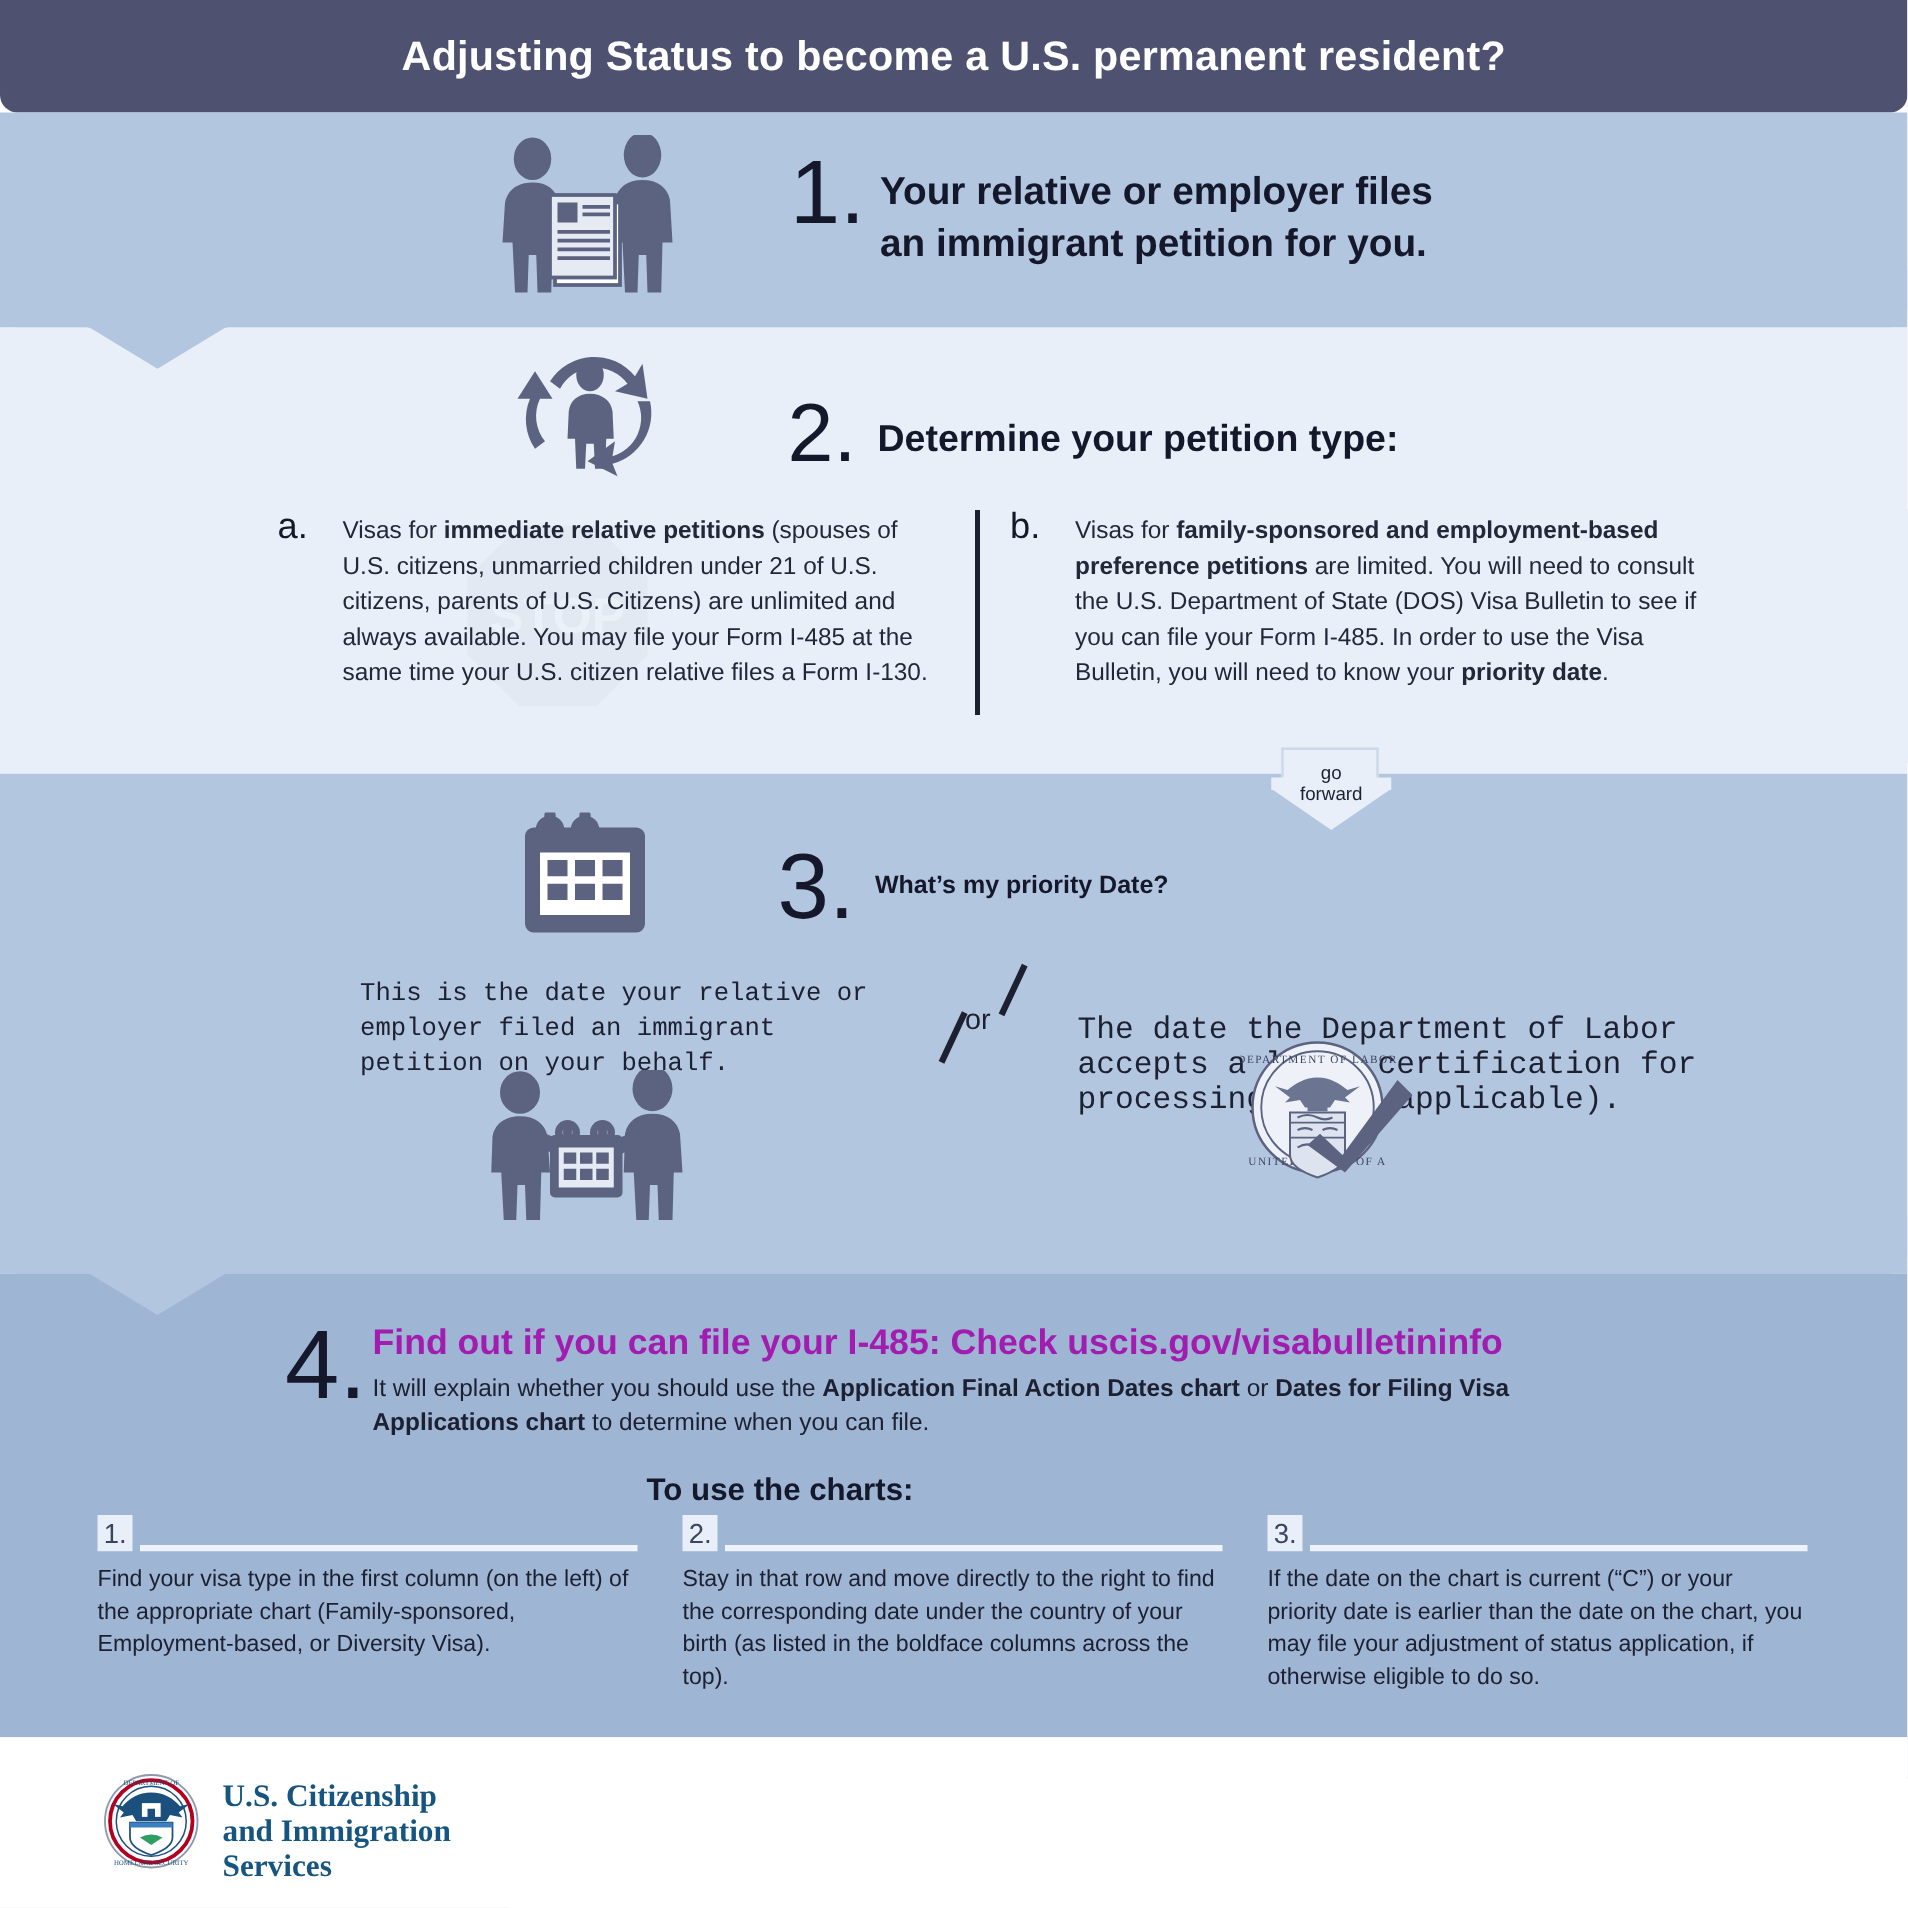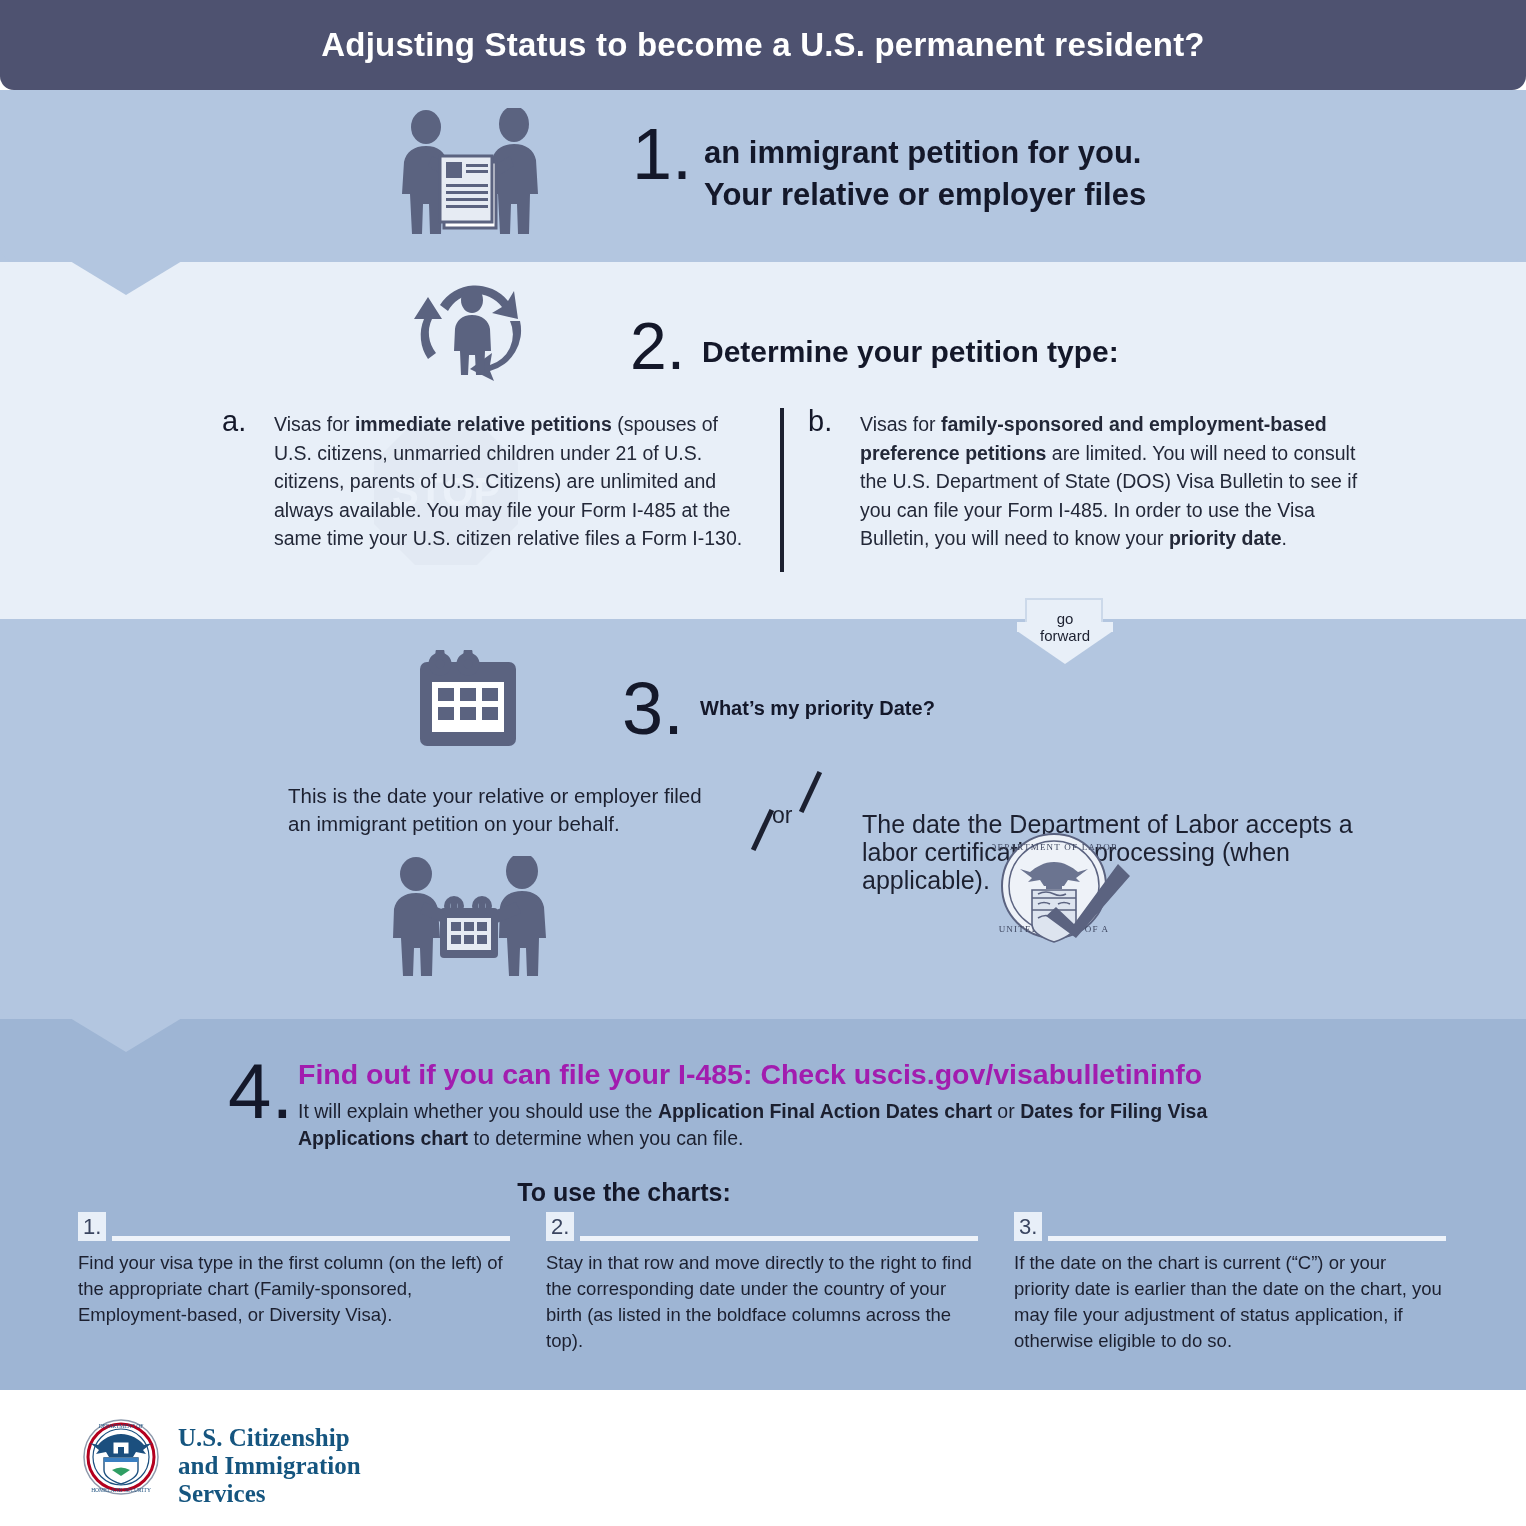--- a/index.html
+++ b/index.html
@@ -67,21 +67,21 @@
     position:absolute;left:0;top:12px;width:96px;text-align:center;
     font-size:15px;line-height:17px;color:#1c2030;z-index:3;
   }
 
   
   .num{
     font-family:"Liberation Sans", sans-serif;
     font-weight:normal;color:#14182a;
   }
   .hd{font-weight:bold;color:#14182a;}
-  .body{color:#232838;}
+  .body{color:#232838;font-family:Liberation Mono, monospace;}
   b{font-weight:bold;}
 
   
   .step1{position:absolute;left:0;top:100px;width:1526px;height:140px;}
   .s1-icon{position:absolute;left:392px;top:8px;}
   .s1-num{position:absolute;left:632px;top:18px;font-size:72px;line-height:72px;}
   .s1-text{position:absolute;left:704px;top:32px;font-size:31px;line-height:42px;font-weight:bold;}
 
   
   .s2-icon{position:absolute;left:410px;top:275px;}
@@ -189,22 +189,22 @@
           <rect x="74" y="62" width="22" height="3" fill="#5b6380"></rect>
           <rect x="54" y="76" width="42" height="3" fill="#5b6380"></rect>
           <rect x="54" y="83" width="42" height="3" fill="#5b6380"></rect>
           <rect x="54" y="90" width="42" height="3" fill="#5b6380"></rect>
           <rect x="54" y="97" width="42" height="3" fill="#5b6380"></rect>
         </g>
       </svg>
     </div>
     <div class="s1-num num">1.</div>
     <div class="s1-text hd">
+      <div>Your relative or employer files</div>
       <div>an immigrant petition for you.</div>
-      <div>Your relative or employer files</div>
     </div>
   </div>
 
   <div class="s2-icon">
     <svg width="128" height="108" viewBox="0 0 128 108">
       <g fill="#5b6380">
         <path d="M30 30 A42 42 0 0 1 98 26 L104 16 L108 44 L82 38 L92 32 A32 32 0 0 0 38 36 Z"></path>
         <path d="M18 84 A42 42 0 0 1 14 44 L4 44 L18 22 L32 44 L22 44 A32 32 0 0 0 26 78 Z"></path>
         <path d="M110 46 A42 42 0 0 1 80 96 L84 106 L60 94 L82 78 L80 90 A32 32 0 0 0 100 46 Z"></path>
         <ellipse cx="62" cy="25" rx="11" ry="13"></ellipse>

